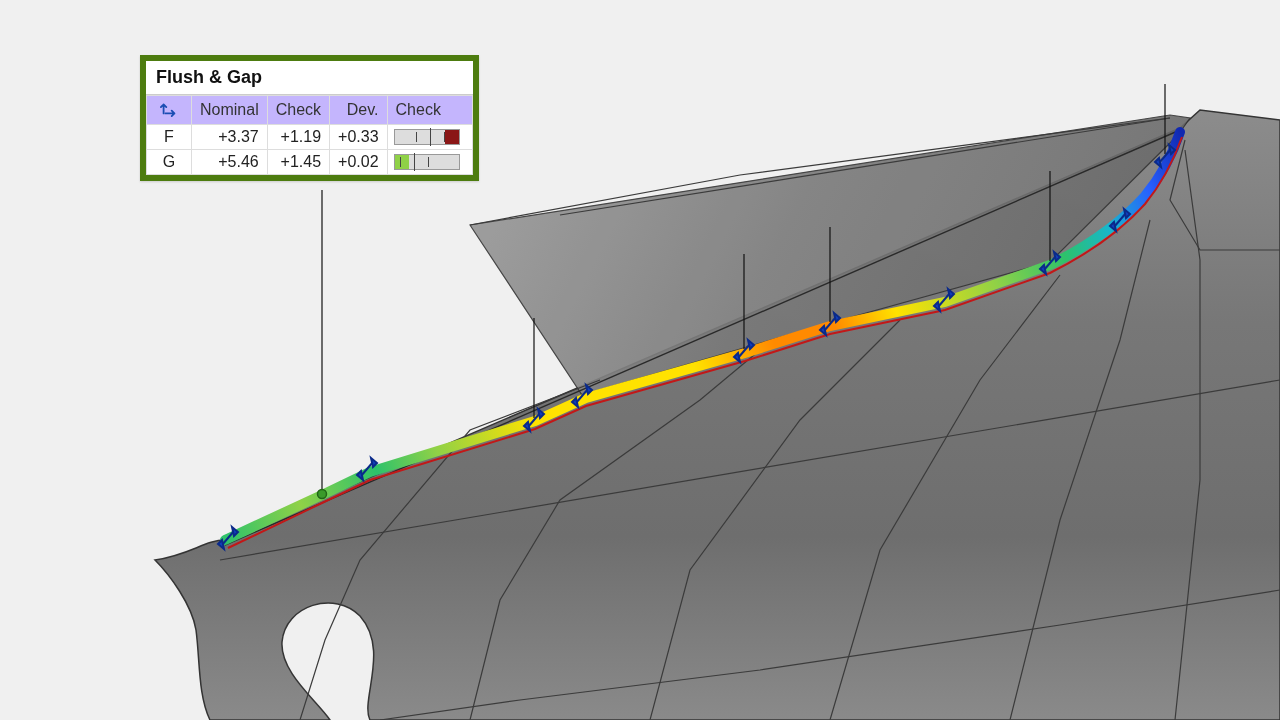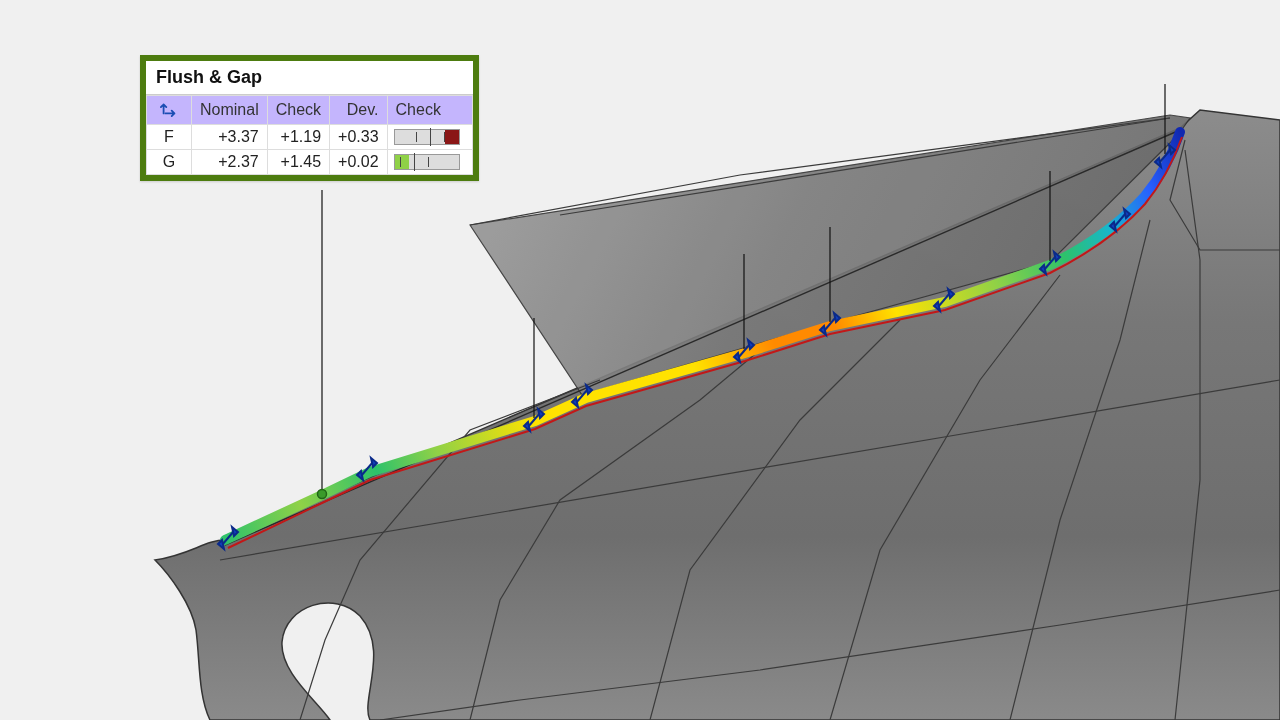--- a/index.html
+++ b/index.html
@@ -212,21 +212,21 @@
           <div class="check-bar">
                 <div class="swatch" style="background: rgb(138, 22, 22); width: 14px; right: 0px;"></div>
                 <div class="tick" style="left: 35.2px;"></div>
                 <div class="tick" style="left: 21.2px; height: 10px; top: 2px;"></div>
                 <div class="tick" style="left: 49.2px; height: 10px; top: 2px;"></div>
               </div>
         </td>
       </tr>
       <tr>
         <td class="rowlabel">G</td>
-        <td>+2.37</td>
+        <td>+5.46</td>
         <td>+1.45</td>
         <td>+0.02</td>
         <td class="check-cell">
           <div class="check-bar">
                 <div class="swatch" style="background: rgb(143, 209, 71); width: 14px; left: 0px;"></div>
                 <div class="tick" style="left: 19.2px;"></div>
                 <div class="tick" style="left: 5.2px; height: 10px; top: 2px;"></div>
                 <div class="tick" style="left: 33.2px; height: 10px; top: 2px;"></div>
               </div>
         </td>

